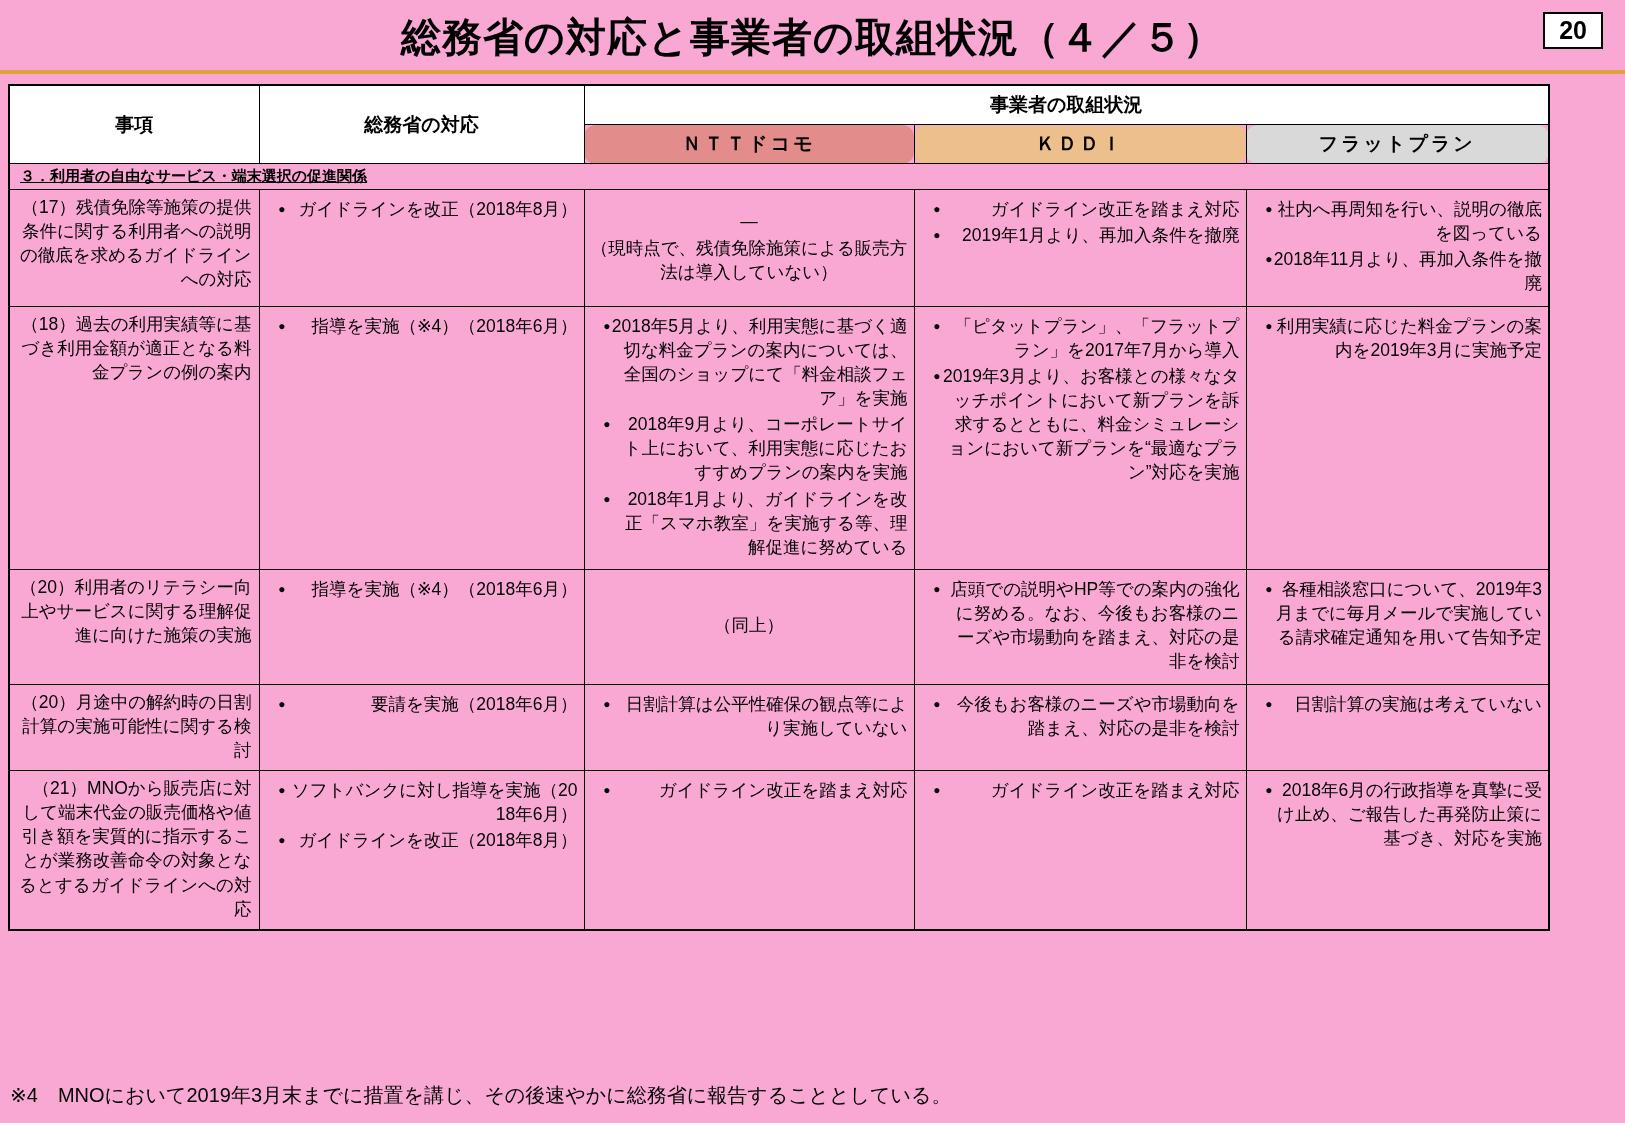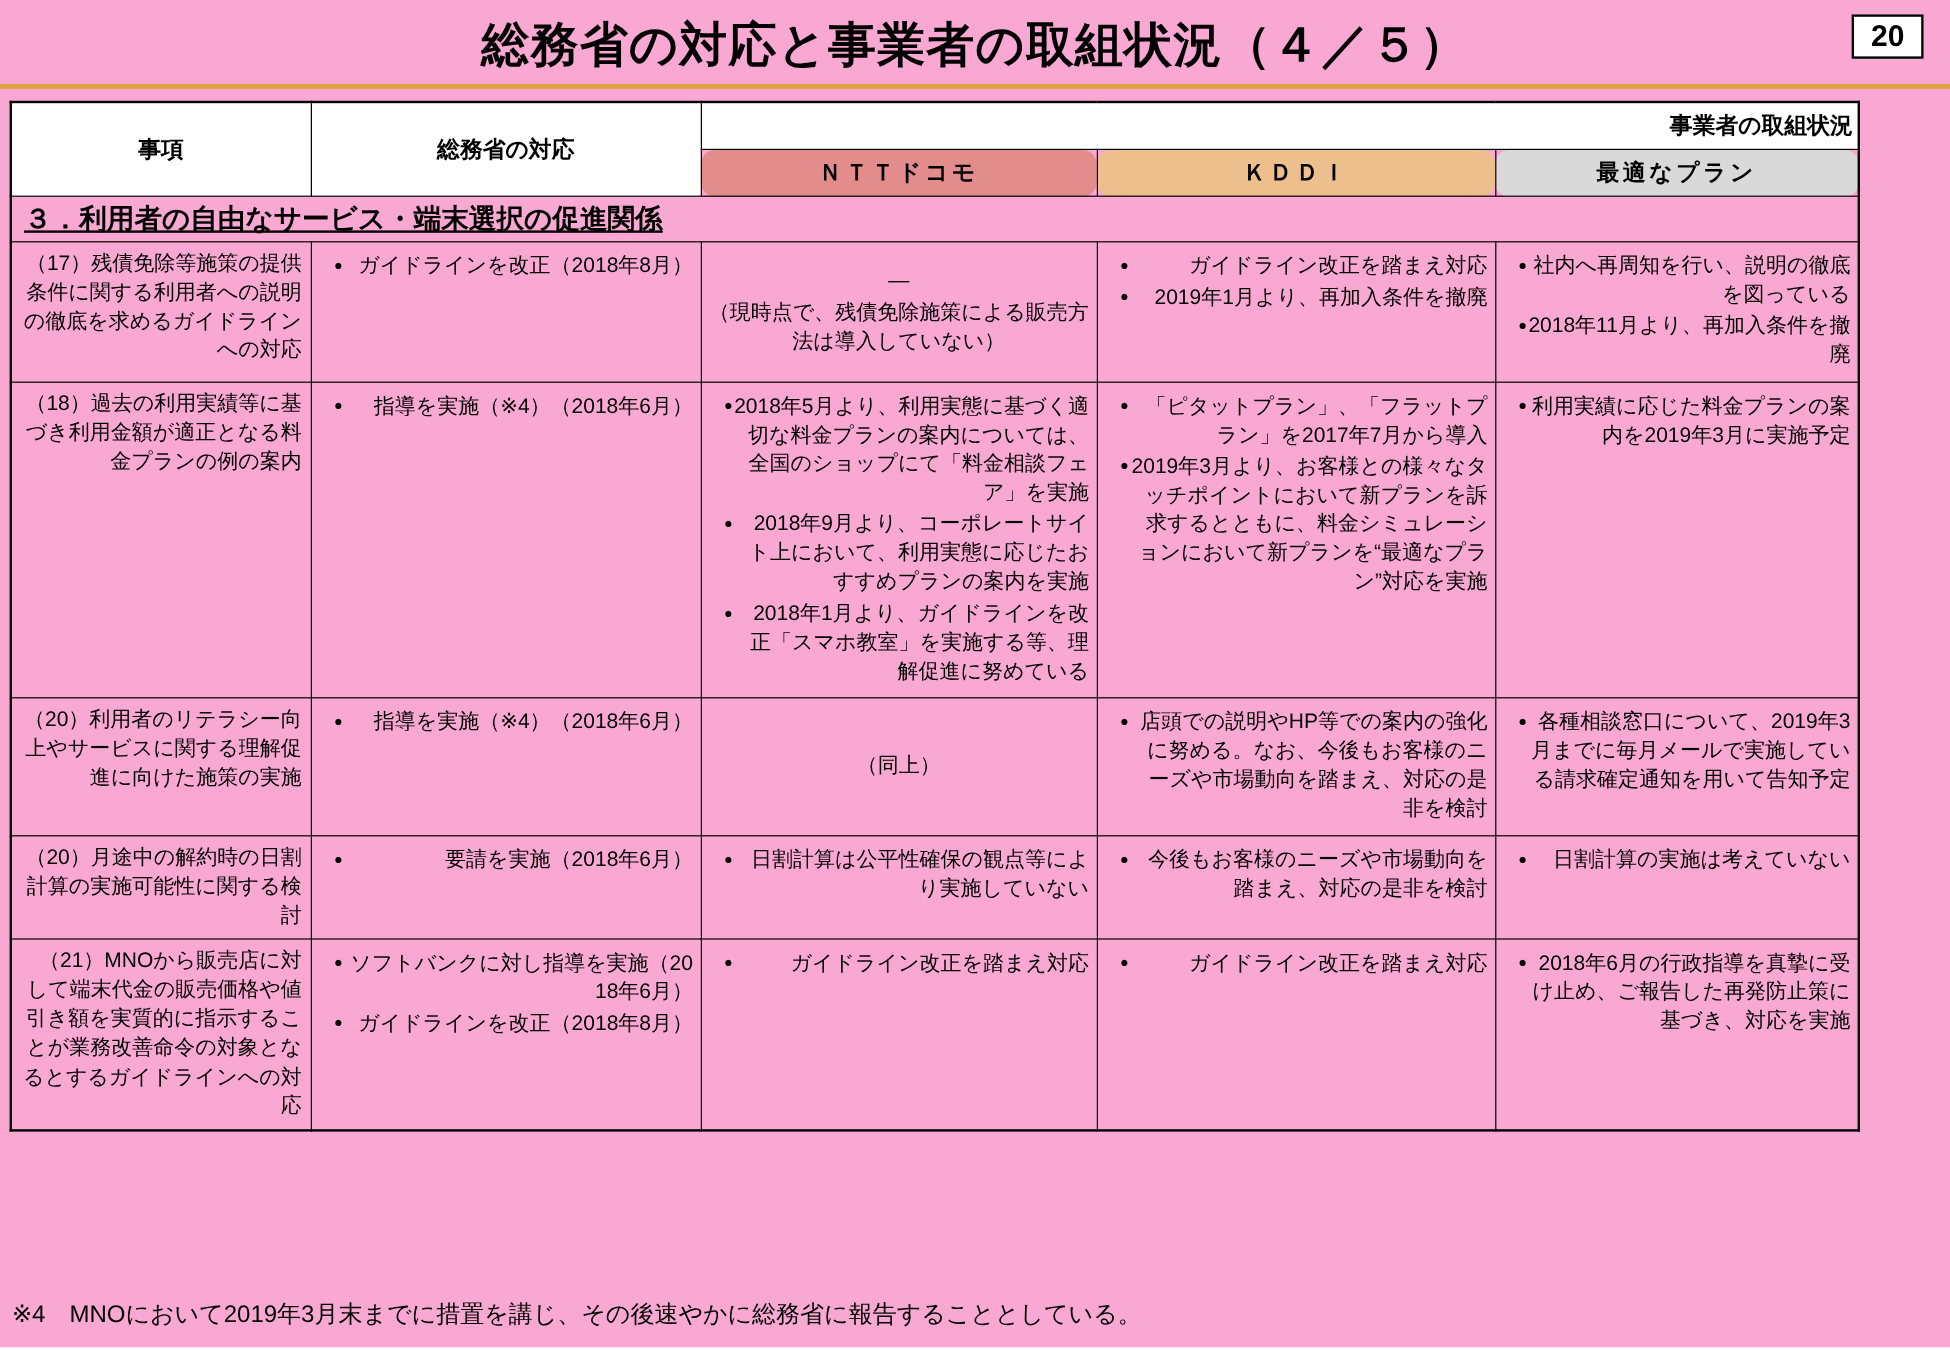--- a/index.html
+++ b/index.html
@@ -13,23 +13,23 @@
                  padding: 2px 14px; font-size: 25px; font-weight: bold; background: #fff; }
 
   .title-rule { height: 4px; margin: 2px 0 10px 0; background: #DFA23E; }
 
   table.main-table { border-collapse: collapse; table-layout: fixed; width: 1540px;
                      margin: 0 0 0 8px; border: 2px solid #000; }
   th, td { border: 1.5px solid #000; }
   thead th { font-size: 19px; font-weight: bold; text-align: center; vertical-align: middle;
              padding: 6px 4px; background: #fff; }
   .th-operator { letter-spacing: 3px; border-radius: 12px; }
-  .th-group { height: 36px; text-align: right; }
-
-  .section-row td { font-size: 23px; font-weight: bold; padding: 3px 10px; }
+  .th-group { height: 36px; }
+
+  .section-row td { font-size: 15px; font-weight: bold; padding: 3px 10px; }
   .section-text { text-decoration: underline; }
 
   td.cell { font-size: 17.5px; line-height: 1.38; padding: 5px 6px 8px 6px;
             vertical-align: top; text-align: right; word-break: break-all; }
   td.item-cell { padding: 5px 7px 8px 7px; }
 
   .entry { margin: 2px 0; }
   .entry.bulleted { display: flex; }
   .bullet { flex: 0 0 20px; font-size: 12px; padding-top: 4px; }
   .entry-text { flex: 1 1 auto; }
@@ -61,21 +61,21 @@
     </colgroup>
     <thead>
       <tr>
         <th rowspan="2">事項</th>
         <th rowspan="2">総務省の対応</th>
         <th colspan="3" class="th-group">事業者の取組状況</th>
       </tr>
       <tr>
         <th class="th-operator" style="background: rgb(227, 140, 140);">ＮＴＴドコモ</th>
         <th class="th-operator" style="background: rgb(237, 191, 140);">ＫＤＤＩ</th>
-        <th class="th-operator" style="background: rgb(217, 217, 217);">最適なプラン</th>
+        <th class="th-operator" style="background: rgb(217, 217, 217);">フラットプラン</th>
       </tr>
     </thead>
     <tbody>
       <tr class="section-row">
         <td colspan="5">
           <span class="section-text">３．利用者の自由なサービス・端末選択の促進関係</span>
         </td>
       </tr>
     <tr>
           <td class="cell item-cell">（17）残債免除等施策の提供条件に関する利用者への説明の徹底を求めるガイドラインへの対応</td>

